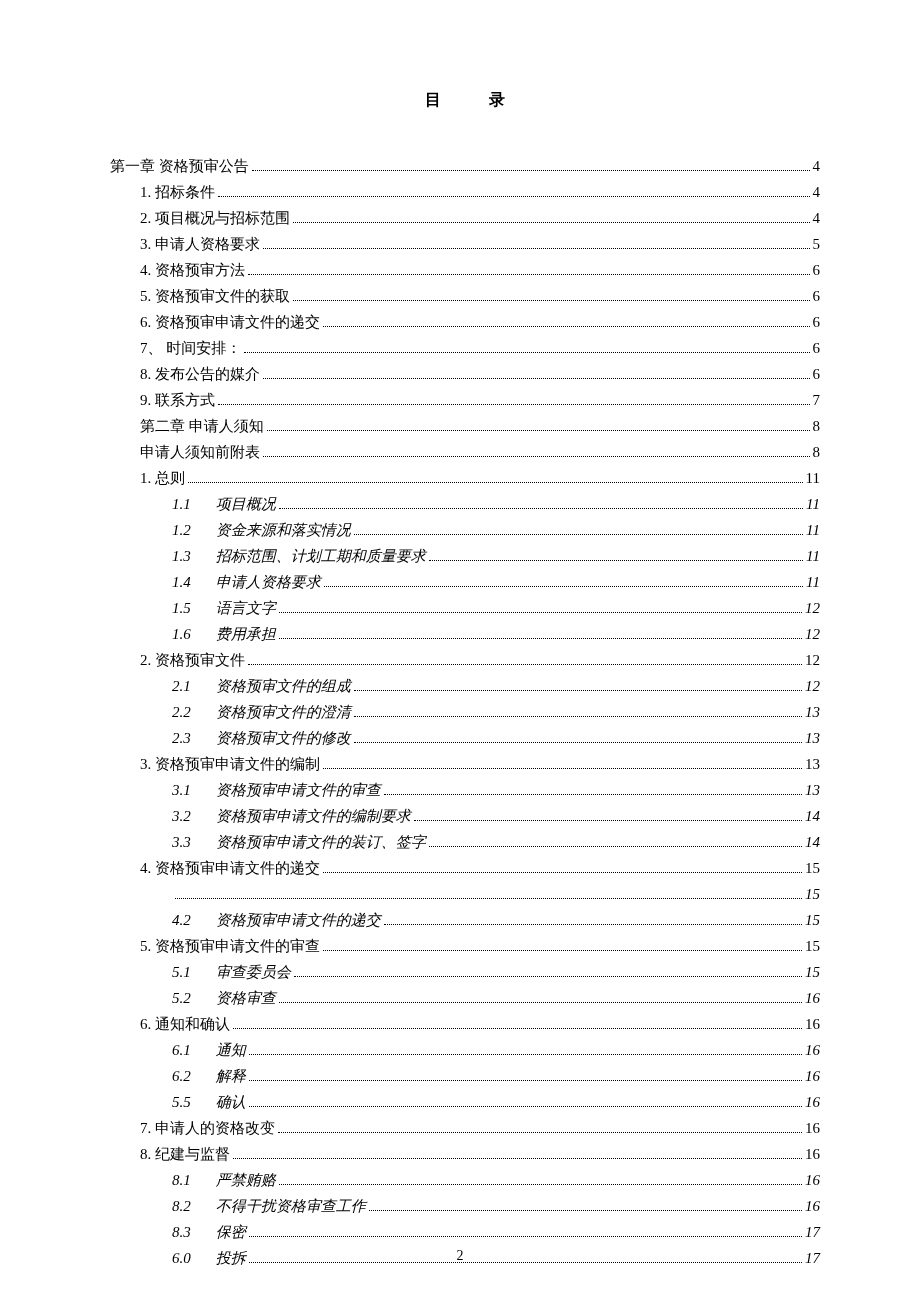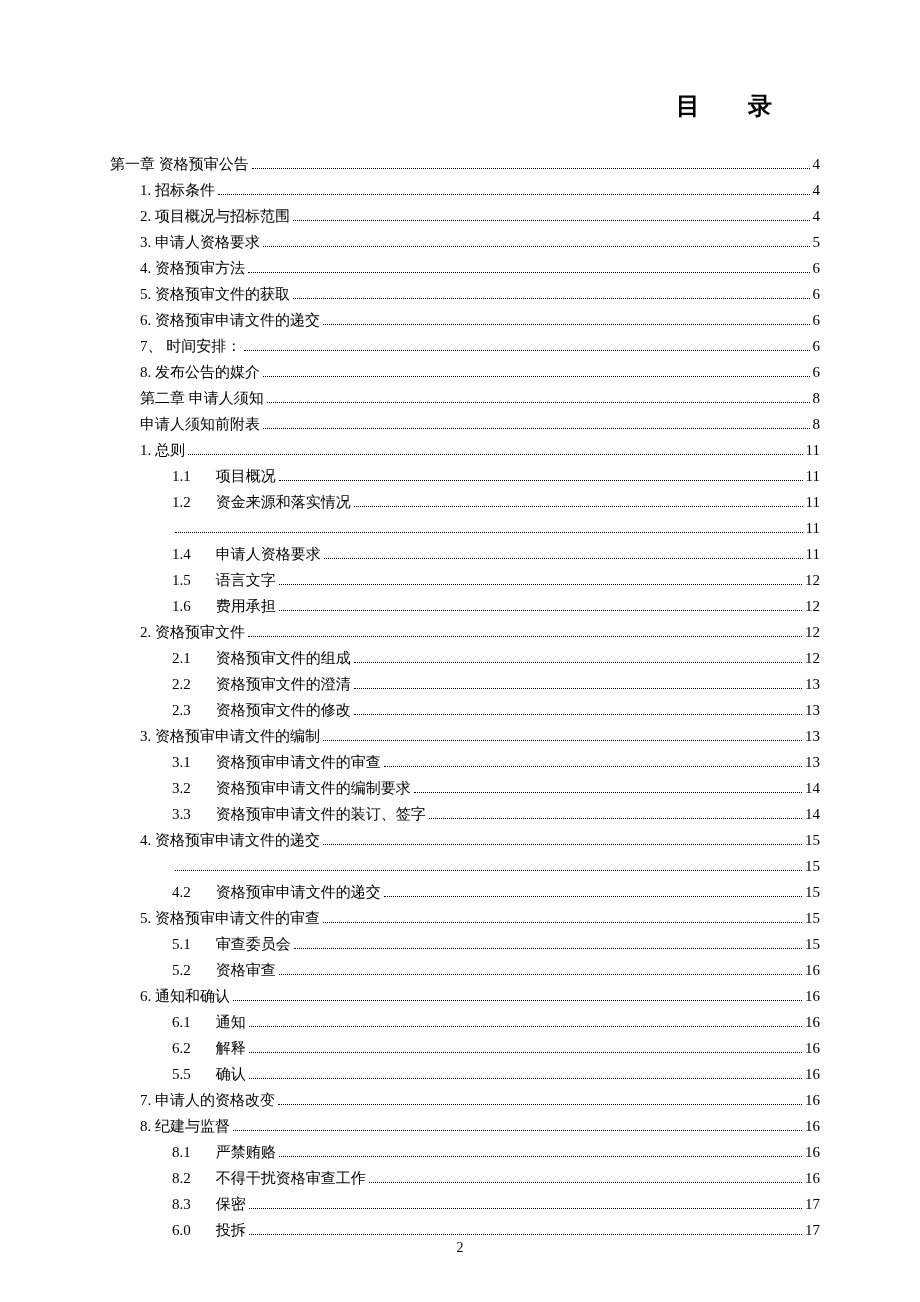--- a/index.html
+++ b/index.html
@@ -12,42 +12,42 @@
     width: 920px;
     box-sizing: border-box;
     padding: 90px 100px 40px 110px;
     font-family: "SimSun", "Songti SC", serif;
     font-size: 15px;
     color: #000;
     position: relative;
     min-height: 1302px;
   }
   .title {
-    text-align: right;
-    font-size: 24px;
+    text-align: center;
+    font-size: 16px;
     font-weight: bold;
     letter-spacing: 48px;
-    margin-bottom: 30px;
+    margin-bottom: 43px;
     padding-left: 48px;
   }
   .toc {
     display: flex;
     flex-direction: column;
     gap: 2px;
   }
   .row {
     display: flex;
     align-items: baseline;
     line-height: 24px;
     white-space: nowrap;
   }
   .indent0 { padding-left: 0px; }
   .indent1 { padding-left: 30px; text-align: right; }
   .indent2 { padding-left: 30px; }
-  .indent3 { padding-left: 62px; }
+  .indent3 { padding-left: 62px; font-style: italic; }
   .label { white-space: nowrap; }
   .num-col { display: inline-block; min-width: 40px; }
   .leader {
     flex: 1 1 auto;
     border-bottom: 1.5px dotted #000;
     margin: 0 3px 4px 3px;
     height: 1px;
     min-width: 10px;
   }
   .pg { white-space: nowrap; }
@@ -104,20 +104,25 @@
       <div class="row indent1">
         <span class="label"><span>7、</span>  <span>时间安排：</span></span>
         <span class="leader"></span>
         <span class="pg">6</span>
       </div>
       <div class="row indent1">
         <span class="label"><span>8.</span>  <span>发布公告的媒介</span></span>
         <span class="leader"></span>
         <span class="pg">6</span>
       </div>
+      <div class="row indent1">
+        <span class="label"><span>9.</span>  <span>联系方式</span></span>
+        <span class="leader"></span>
+        <span class="pg">7</span>
+      </div>
       <div class="row indent2">
         <span class="label"><span>第二章</span>  <span>申请人须知</span></span>
         <span class="leader"></span>
         <span class="pg">8</span>
       </div>
       <div class="row indent2">
         <span class="label"><span>申请人须知前附表</span></span>
         <span class="leader"></span>
         <span class="pg">8</span>
       </div>
@@ -130,20 +135,21 @@
         <span class="label"><span class="num-col">1.1</span> <span>项目概况</span></span>
         <span class="leader"></span>
         <span class="pg">11</span>
       </div>
       <div class="row indent3">
         <span class="label"><span class="num-col">1.2</span> <span>资金来源和落实情况</span></span>
         <span class="leader"></span>
         <span class="pg">11</span>
       </div>
       <div class="row indent3">
+        <span class="label"><span class="num-col">1.3</span> <span>招标范围、计划工期和质量要求</span></span>
         <span class="leader"></span>
         <span class="pg">11</span>
       </div>
       <div class="row indent3">
         <span class="label"><span class="num-col">1.4</span> <span>申请人资格要求</span></span>
         <span class="leader"></span>
         <span class="pg">11</span>
       </div>
       <div class="row indent3">
         <span class="label"><span class="num-col">1.5</span> <span>语言文字</span></span>

